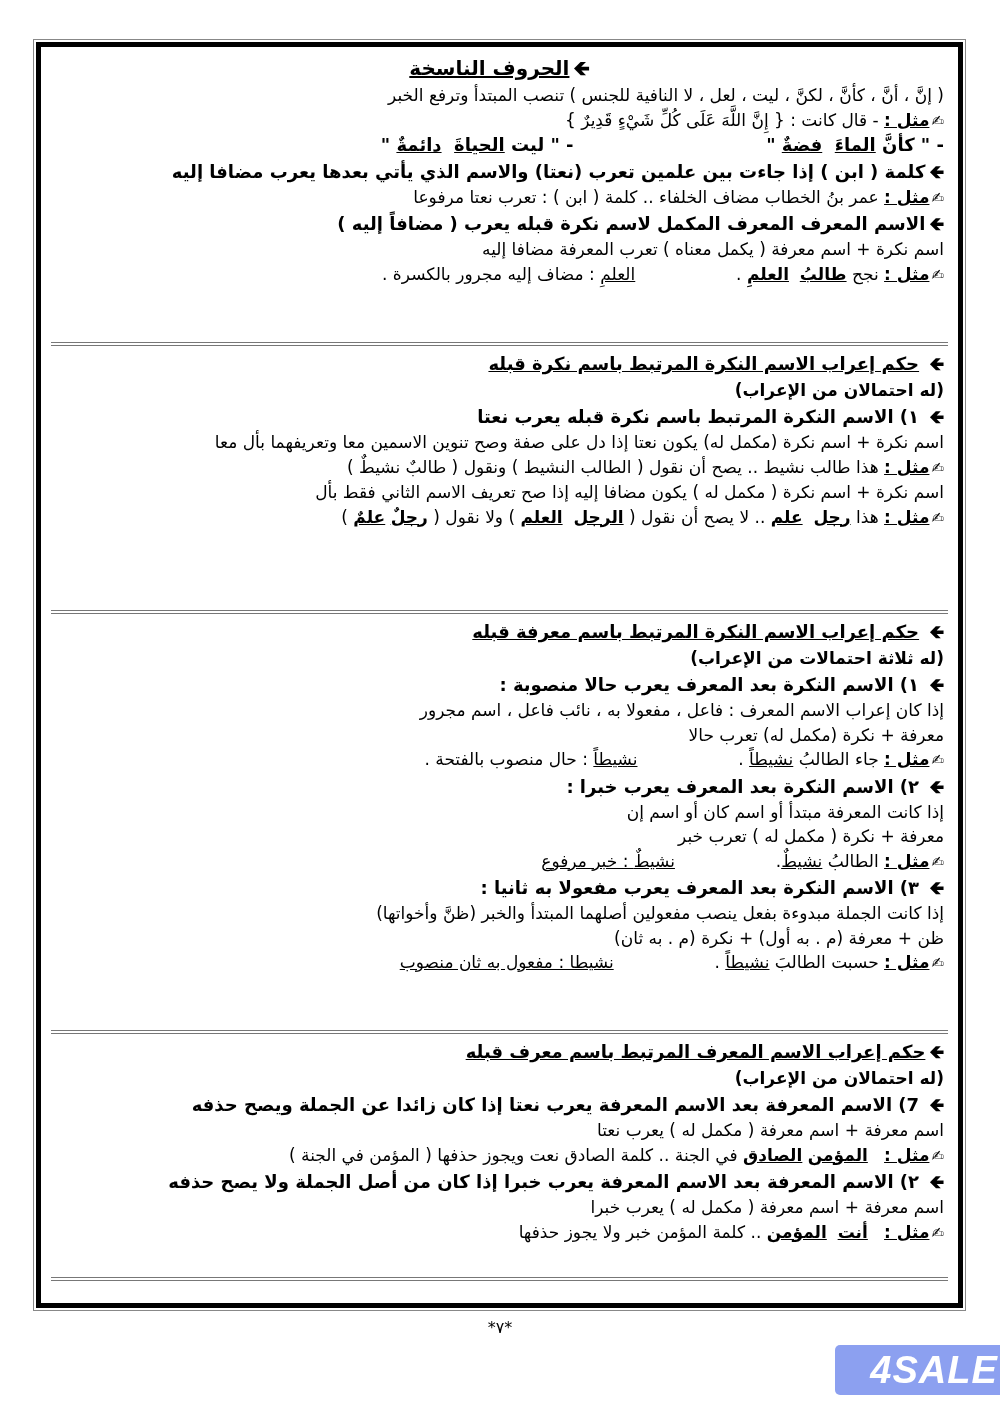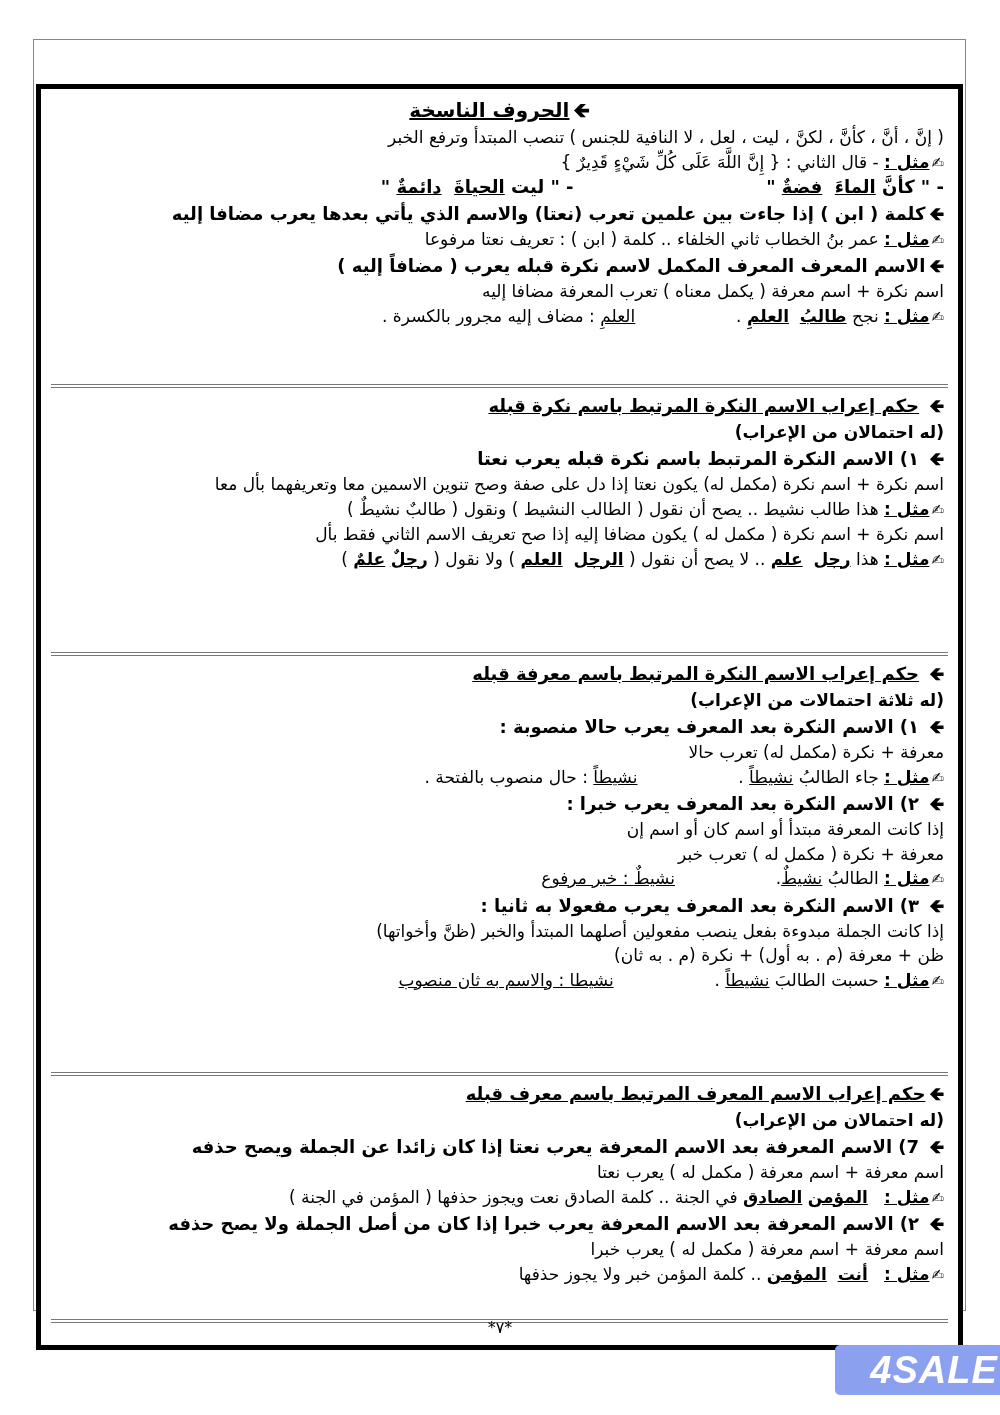--- a/index.html
+++ b/index.html
@@ -1,18 +1,18 @@
 <!DOCTYPE html>
 <html><head>
 <meta charset="utf-8">
 <style>
   html,body{margin:0;padding:0;background:#fff;}
   body{width:1000px;height:1415px;position:relative;overflow:hidden;font-family:"DejaVu Sans",sans-serif;color:#000;}
   .page-frame{position:absolute;left:33px;top:39px;width:933px;height:1272px;border:1px solid #888;box-sizing:border-box;padding:2px;}
-  .page-inner{width:100%;height:100%;border:5px solid #000;box-sizing:border-box;position:relative;background:#fff;margin-top:42px;}
+  .page-inner{width:100%;height:100%;border:5px solid #000;box-sizing:border-box;position:relative;background:#fff;}
   .content{direction:rtl;text-align:right;position:absolute;left:10px;right:10px;top:0;}
   .section{border-bottom:4px double #777;padding:0 4px 2px 4px;}
   .section.last{border-bottom:none;}
   .line{font-size:17px;line-height:24.5px;white-space:nowrap;}
   .bold{font-weight:bold;}
   .title{font-size:20px;font-weight:bold;text-align:center;line-height:30px;}
   .title span.t{text-decoration:underline;}
   .heading{font-size:18px;font-weight:bold;line-height:27px;}
   .heading .t{text-decoration:underline;}
   .sub{font-size:17px;font-weight:bold;line-height:26px;text-align:right;padding-left:120px;}
@@ -32,32 +32,32 @@
  <div class="page-inner">
   <div class="content">
 
    <div class="section" style="height:287px;padding-top:6px;">
      <div class="title">
        <span class="arrow">🡸</span><span class="t">الحروف الناسخة</span>
      </div>
      <div class="line">( إنَّ ، أنَّ ، كأنَّ ، لكنَّ ، ليت ، لعل ، لا النافية للجنس ) تنصب المبتدأ وترفع الخبر</div>
      <div class="line">
        <span class="pen">✍</span><span class="ex-label">مثل :</span>
-       <span>- قال الثاني : { إِنَّ اللَّهَ عَلَى كُلِّ شَيْءٍ قَدِيرٌ }</span>
+       <span>- قال كانت : { إِنَّ اللَّهَ عَلَى كُلِّ شَيْءٍ قَدِيرٌ }</span>
      </div>
      <div class="line bold" style="font-size:18px;">
        <span>- " كأنَّ </span><span class="u">الماءَ</span>&nbsp;&nbsp;<span class="u">فضةٌ</span><span> "</span>
        <span class="gap-l"></span><span class="gap-l"></span>
        <span>- " ليت </span><span class="u">الحياةَ</span>&nbsp;&nbsp;<span class="u">دائمةٌ</span><span> "</span>
      </div>
      <div class="heading">
        <span class="arrow">🡸</span><span>كلمة ( ابن ) إذا جاءت بين علمين تعرب (نعتا) والاسم الذي يأتي بعدها يعرب مضافا إليه</span>
      </div>
      <div class="line">
-       <span class="pen">✍</span><span class="ex-label">مثل :</span><span> عمر </span><span class="u">بنُ</span><span> الخطاب ثاني الخلفاء .. كلمة ( ابن ) : تعريف نعتا مرفوعا</span>
+       <span class="pen">✍</span><span class="ex-label">مثل :</span><span> عمر </span><span class="u">بنُ</span><span> الخطاب مضاف الخلفاء .. كلمة ( ابن ) : تعرب نعتا مرفوعا</span>
      </div>
      <div class="heading">
        <span class="arrow">🡸</span><span>الاسم المعرف المعرف المكمل لاسم نكرة قبله يعرب ( مضافاً إليه )</span>
      </div>
      <div class="line">اسم نكرة + اسم معرفة ( يكمل معناه ) تعرب المعرفة مضافا إليه</div>
      <div class="line">
        <span class="pen">✍</span><span class="ex-label">مثل :</span><span> نجح </span>
        <span class="u bold">طالبُ</span>&nbsp;&nbsp;<span class="u bold">العلمِ</span><span> .</span>
        <span class="gap-l"></span>
        <span class="u">العلمِ</span><span> : مضاف إليه مجرور بالكسرة .</span>
@@ -85,20 +85,21 @@
 
    <div class="section" style="height:410px;padding-top:4px;">
      <div class="heading">
        <span class="arrow">🡸</span> <span class="t">حكم إعراب الاسم النكرة المرتبط باسم معرفة قبله</span>
      </div>
      <div class="sub">(له ثلاثة احتمالات من الإعراب)</div>
 
      <div class="heading">
        <span class="arrow">🡸</span> <span>١) الاسم النكرة بعد المعرف يعرب  حالا منصوبة :</span>
      </div>
+     <div class="line">إذا كان إعراب الاسم المعرف : فاعل ، مفعولا به ، نائب فاعل ، اسم مجرور</div>
      <div class="line">معرفة + نكرة (مكمل له) تعرب حالا</div>
      <div class="line">
        <span class="pen">✍</span><span class="ex-label">مثل :</span><span>   جاء الطالبُ </span><span class="u">نشيطاً</span><span> .</span>
        <span class="gap-l"></span>
        <span class="u">نشيطاً</span><span> : حال منصوب بالفتحة .</span>
      </div>
 
      <div class="heading">
        <span class="arrow">🡸</span> <span>٢) الاسم النكرة بعد المعرف يعرب  خبرا :</span>
      </div>
@@ -111,21 +112,21 @@
      </div>
 
      <div class="heading">
        <span class="arrow">🡸</span> <span>٣) الاسم النكرة بعد المعرف يعرب  مفعولا به ثانيا :</span>
      </div>
      <div class="line">إذا كانت الجملة مبدوءة بفعل ينصب مفعولين أصلهما المبتدأ والخبر (ظنَّ وأخواتها)</div>
      <div class="line">ظن + معرفة (م . به أول) + نكرة (م . به ثان)</div>
      <div class="line">
        <span class="pen">✍</span><span class="ex-label">مثل :</span><span>   حسبت الطالبَ </span><span class="u">نشيطاً</span><span> .</span>
        <span class="gap-l"></span>
-       <span class="u">نشيطا : والاسم به ثان منصوب</span>
+       <span class="u">نشيطا : مفعول به ثان منصوب</span>
      </div>
    </div>
 
    <div class="section last" style="padding-top:4px;">
      <div class="heading">
        <span class="arrow">🡸</span><span class="t">حكم إعراب الاسم المعرف المرتبط باسم معرف قبله</span>
      </div>
      <div class="sub">(له احتمالان من الإعراب)</div>
 
      <div class="heading">

